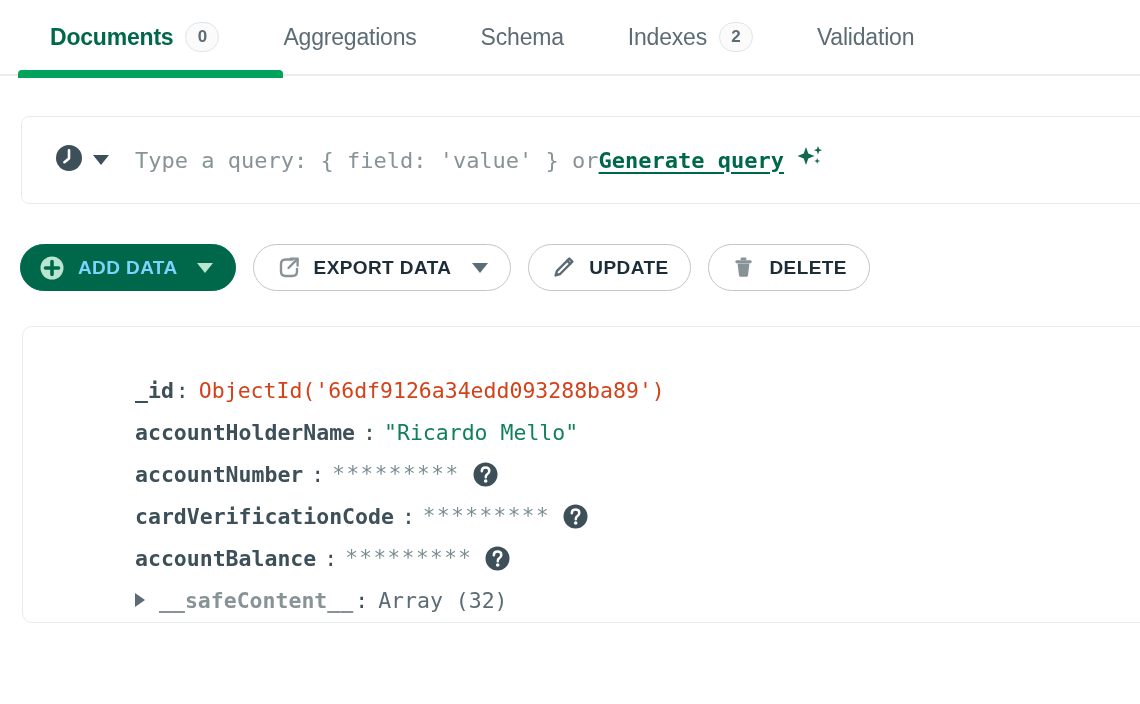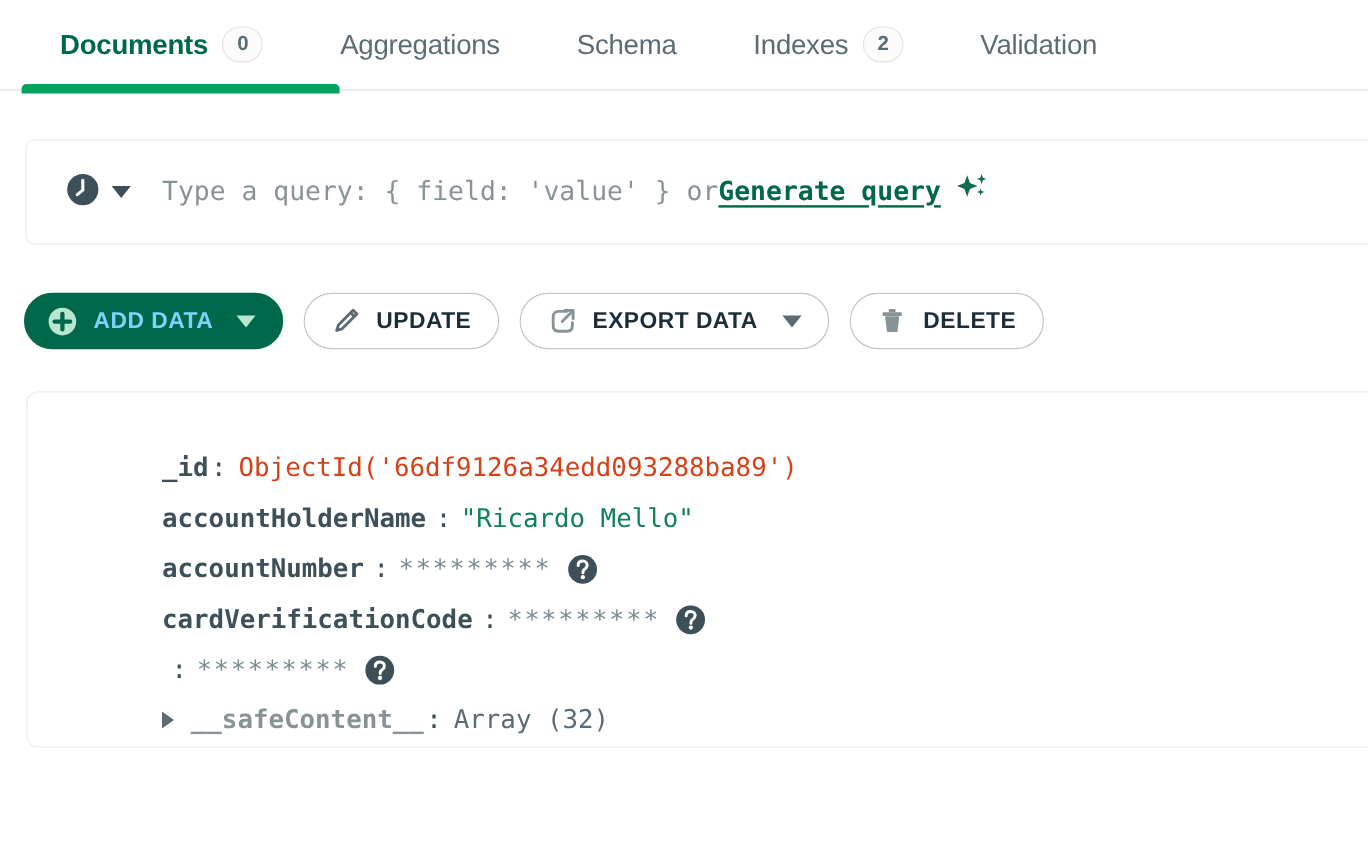--- a/index.html
+++ b/index.html
@@ -327,37 +327,37 @@
           <path d="M13 6.5 L13 19.5 M6.5 13 L19.5 13" stroke="#00684a" stroke-width="3.6" stroke-linecap="round"></path>
         </svg>
       </span>
       <span>ADD DATA</span>
       <span class="caret-light"></span>
     </button>
 
     <button class="btn">
       <span class="btn-icon">
         <svg width="25" height="25" viewBox="0 0 25 25">
-          <path d="M18.3 3.6 L21.4 6.7 L9.1 19 L4.6 20.4 L6 15.9 Z" fill="none" stroke="#5c6c75" stroke-width="2.4" stroke-linejoin="round"></path>
-          <path d="M16.2 5.7 L19.3 8.8" stroke="#5c6c75" stroke-width="2.4" stroke-linecap="round"></path>
-        </svg>
-      </span>
-      <span>UPDATE</span>
+          <path d="M16.5 4.5 L9.5 4.5 C6.7 4.5 5 6.2 5 9 L5 16.5 C5 19.3 6.7 21 9.5 21 L16.5 21 C19.3 21 21 19.3 21 16.5 L21 14" stroke="#889397" stroke-width="2.4" fill="none" stroke-linecap="round" stroke-linejoin="round"></path>
+          <path d="M12.5 13 L21 4.3" stroke="#889397" stroke-width="2.4" fill="none" stroke-linecap="round"></path>
+          <path d="M14.6 3.6 L21.6 3.6 L21.6 10.6" stroke="#889397" stroke-width="2.4" fill="none" stroke-linecap="round" stroke-linejoin="round"></path>
+        </svg>
+      </span>
+      <span>EXPORT DATA</span>
+      <span class="caret-gray"></span>
     </button>
 
     <button class="btn">
       <span class="btn-icon">
         <svg width="25" height="25" viewBox="0 0 25 25">
-          <path d="M16.5 4.5 L9.5 4.5 C6.7 4.5 5 6.2 5 9 L5 16.5 C5 19.3 6.7 21 9.5 21 L16.5 21 C19.3 21 21 19.3 21 16.5 L21 14" stroke="#889397" stroke-width="2.4" fill="none" stroke-linecap="round" stroke-linejoin="round"></path>
-          <path d="M12.5 13 L21 4.3" stroke="#889397" stroke-width="2.4" fill="none" stroke-linecap="round"></path>
-          <path d="M14.6 3.6 L21.6 3.6 L21.6 10.6" stroke="#889397" stroke-width="2.4" fill="none" stroke-linecap="round" stroke-linejoin="round"></path>
-        </svg>
-      </span>
-      <span>EXPORT DATA</span>
-      <span class="caret-gray"></span>
+          <path d="M18.3 3.6 L21.4 6.7 L9.1 19 L4.6 20.4 L6 15.9 Z" fill="none" stroke="#5c6c75" stroke-width="2.4" stroke-linejoin="round"></path>
+          <path d="M16.2 5.7 L19.3 8.8" stroke="#5c6c75" stroke-width="2.4" stroke-linecap="round"></path>
+        </svg>
+      </span>
+      <span>UPDATE</span>
     </button>
 
     <button class="btn">
       <span class="btn-icon">
         <svg width="25" height="25" viewBox="0 0 25 25">
           <rect x="4.5" y="5.2" width="16" height="3.1" rx="1" fill="#889397"></rect>
           <path d="M6.6 8.5 L18.4 8.5 L17 20.6 C16.9 21.3 16.4 21.7 15.8 21.7 L9.2 21.7 C8.6 21.7 8.1 21.3 8 20.6 Z" fill="#889397"></path>
           <rect x="9.6" y="2.6" width="5.8" height="2.6" rx="1" fill="#889397"></rect>
         </svg>
       </span>
@@ -401,20 +401,21 @@
         <span class="help-icon">
           <svg width="27" height="27" viewBox="0 0 27 27">
             <circle cx="13.5" cy="13.5" r="12" fill="#3d4f58"></circle>
             <path d="M9.8 10.2 C9.8 7.9 11.4 6.6 13.6 6.6 C15.8 6.6 17.3 8 17.3 10 C17.3 11.7 16.4 12.5 15.2 13.3 C14.2 14 13.8 14.5 13.8 15.8 L13.8 16.3" stroke="#ffffff" stroke-width="2.5" fill="none" stroke-linecap="round"></path>
             <circle cx="13.7" cy="20" r="1.8" fill="#ffffff"></circle>
           </svg>
         </span>
       </div>
 
       <div class="doc-row">
+        <span class="key">accountBalance</span>
           <span class="colon-sp">:</span>
         <span class="val-masked">*********</span>
         <span class="help-icon">
           <svg width="27" height="27" viewBox="0 0 27 27">
             <circle cx="13.5" cy="13.5" r="12" fill="#3d4f58"></circle>
             <path d="M9.8 10.2 C9.8 7.9 11.4 6.6 13.6 6.6 C15.8 6.6 17.3 8 17.3 10 C17.3 11.7 16.4 12.5 15.2 13.3 C14.2 14 13.8 14.5 13.8 15.8 L13.8 16.3" stroke="#ffffff" stroke-width="2.5" fill="none" stroke-linecap="round"></path>
             <circle cx="13.7" cy="20" r="1.8" fill="#ffffff"></circle>
           </svg>
         </span>
       </div>

